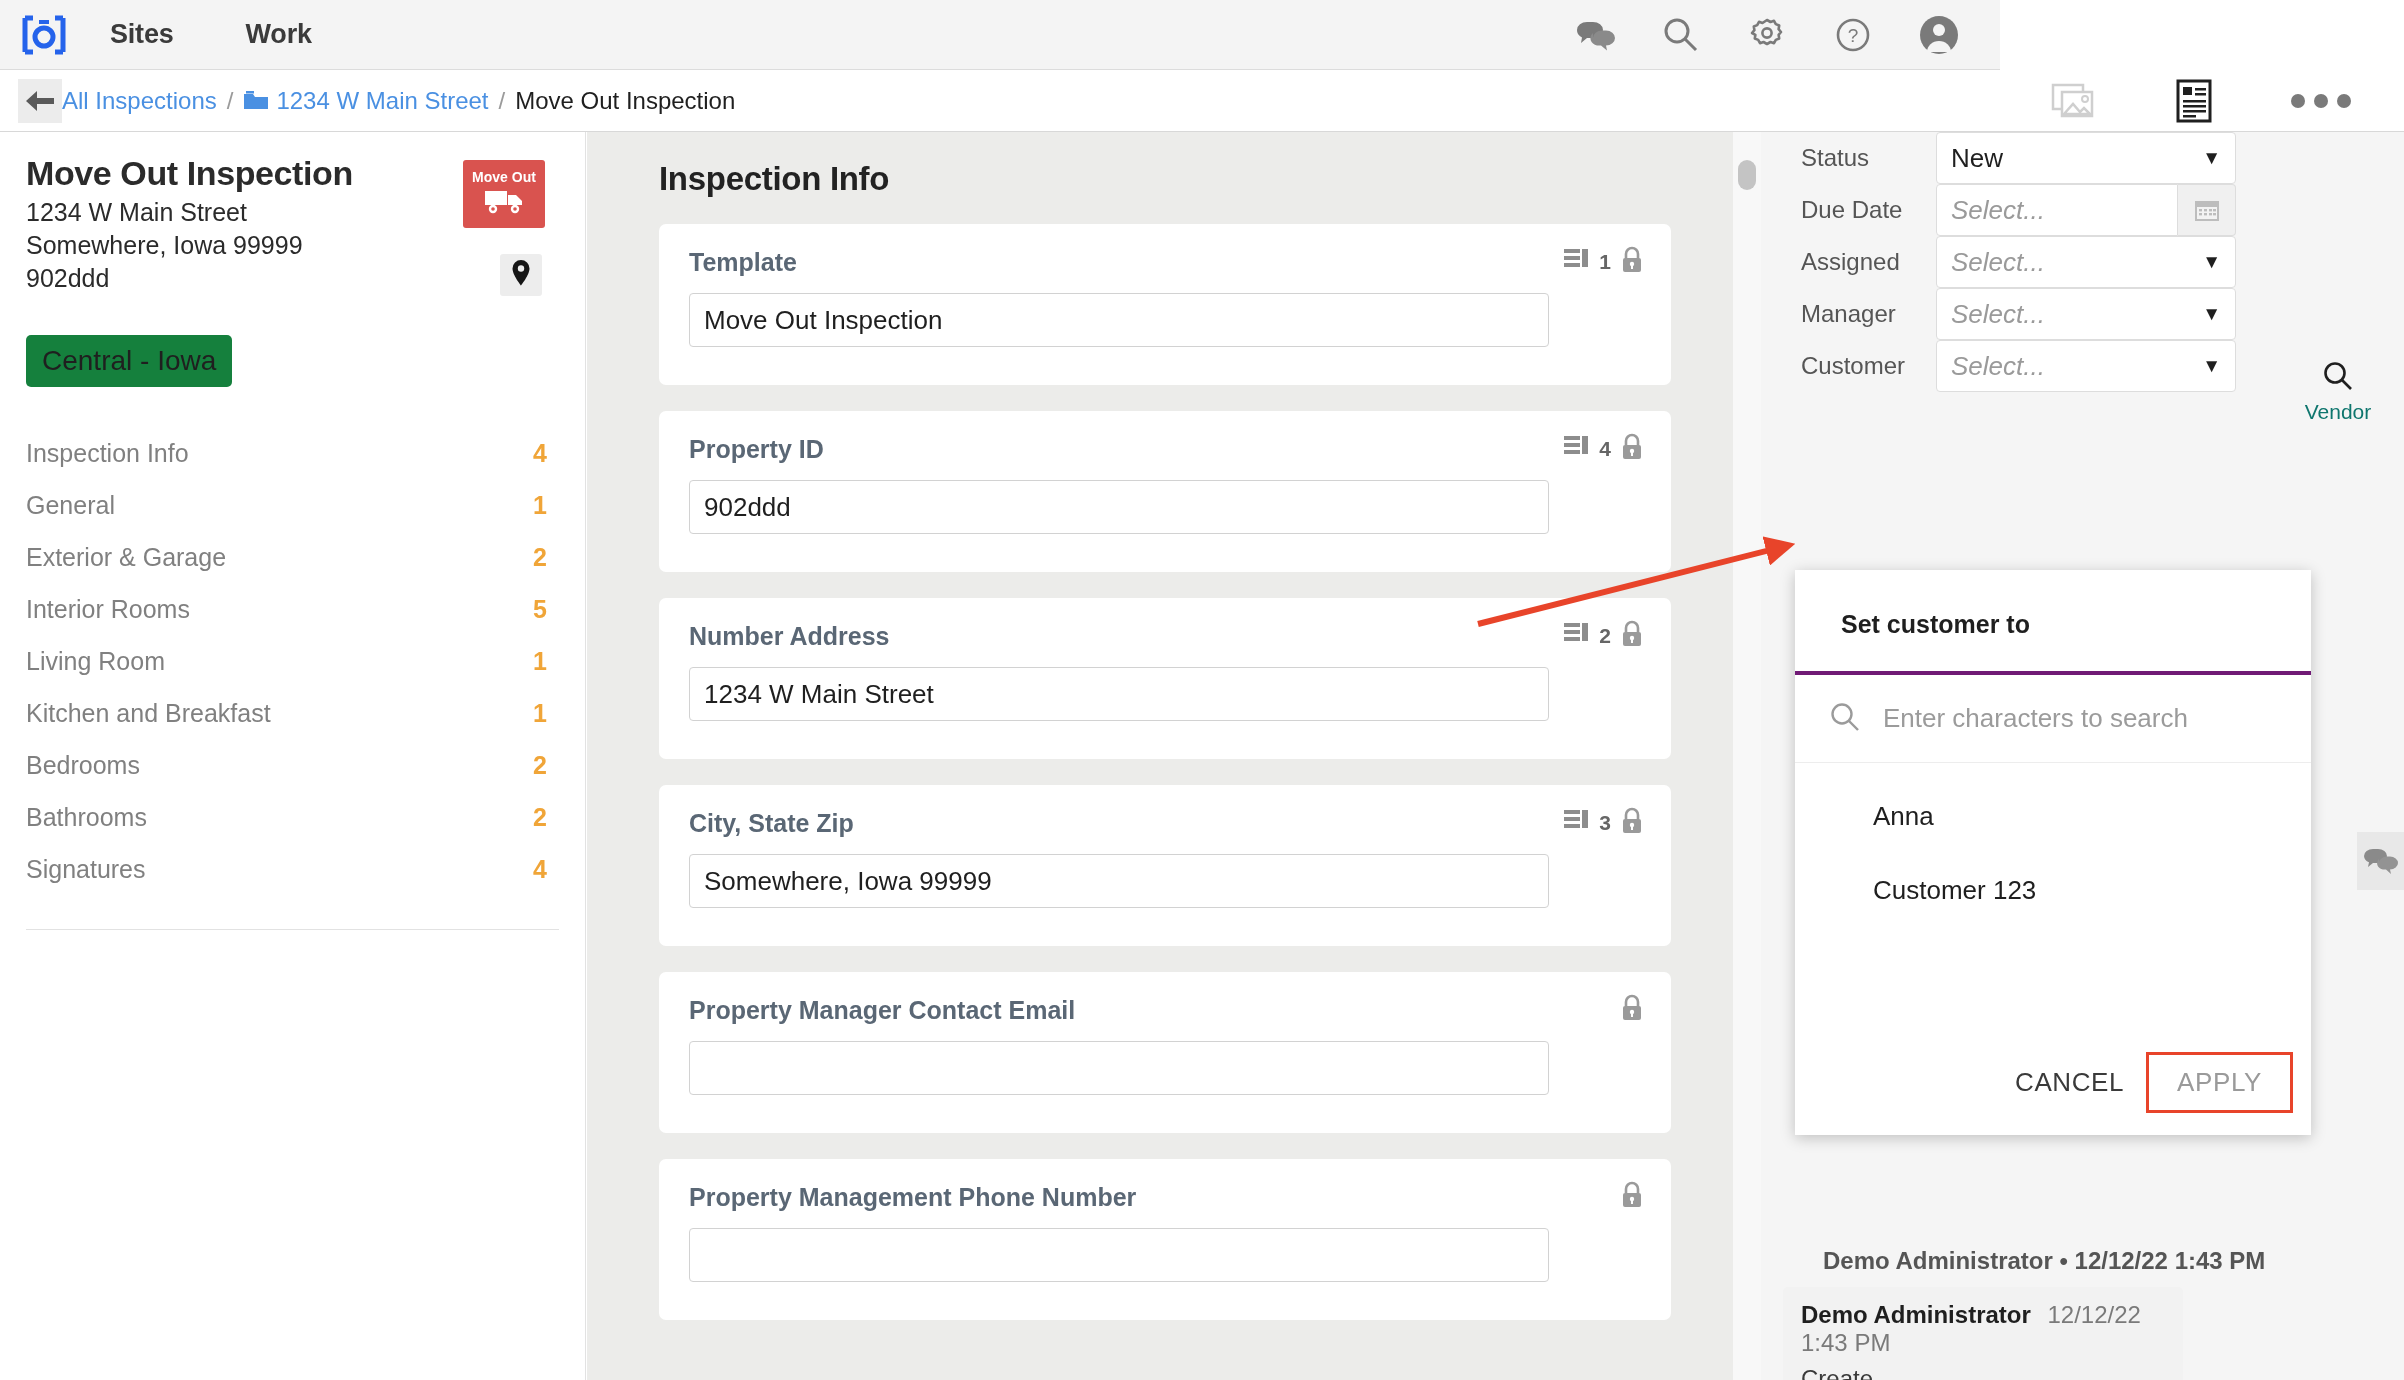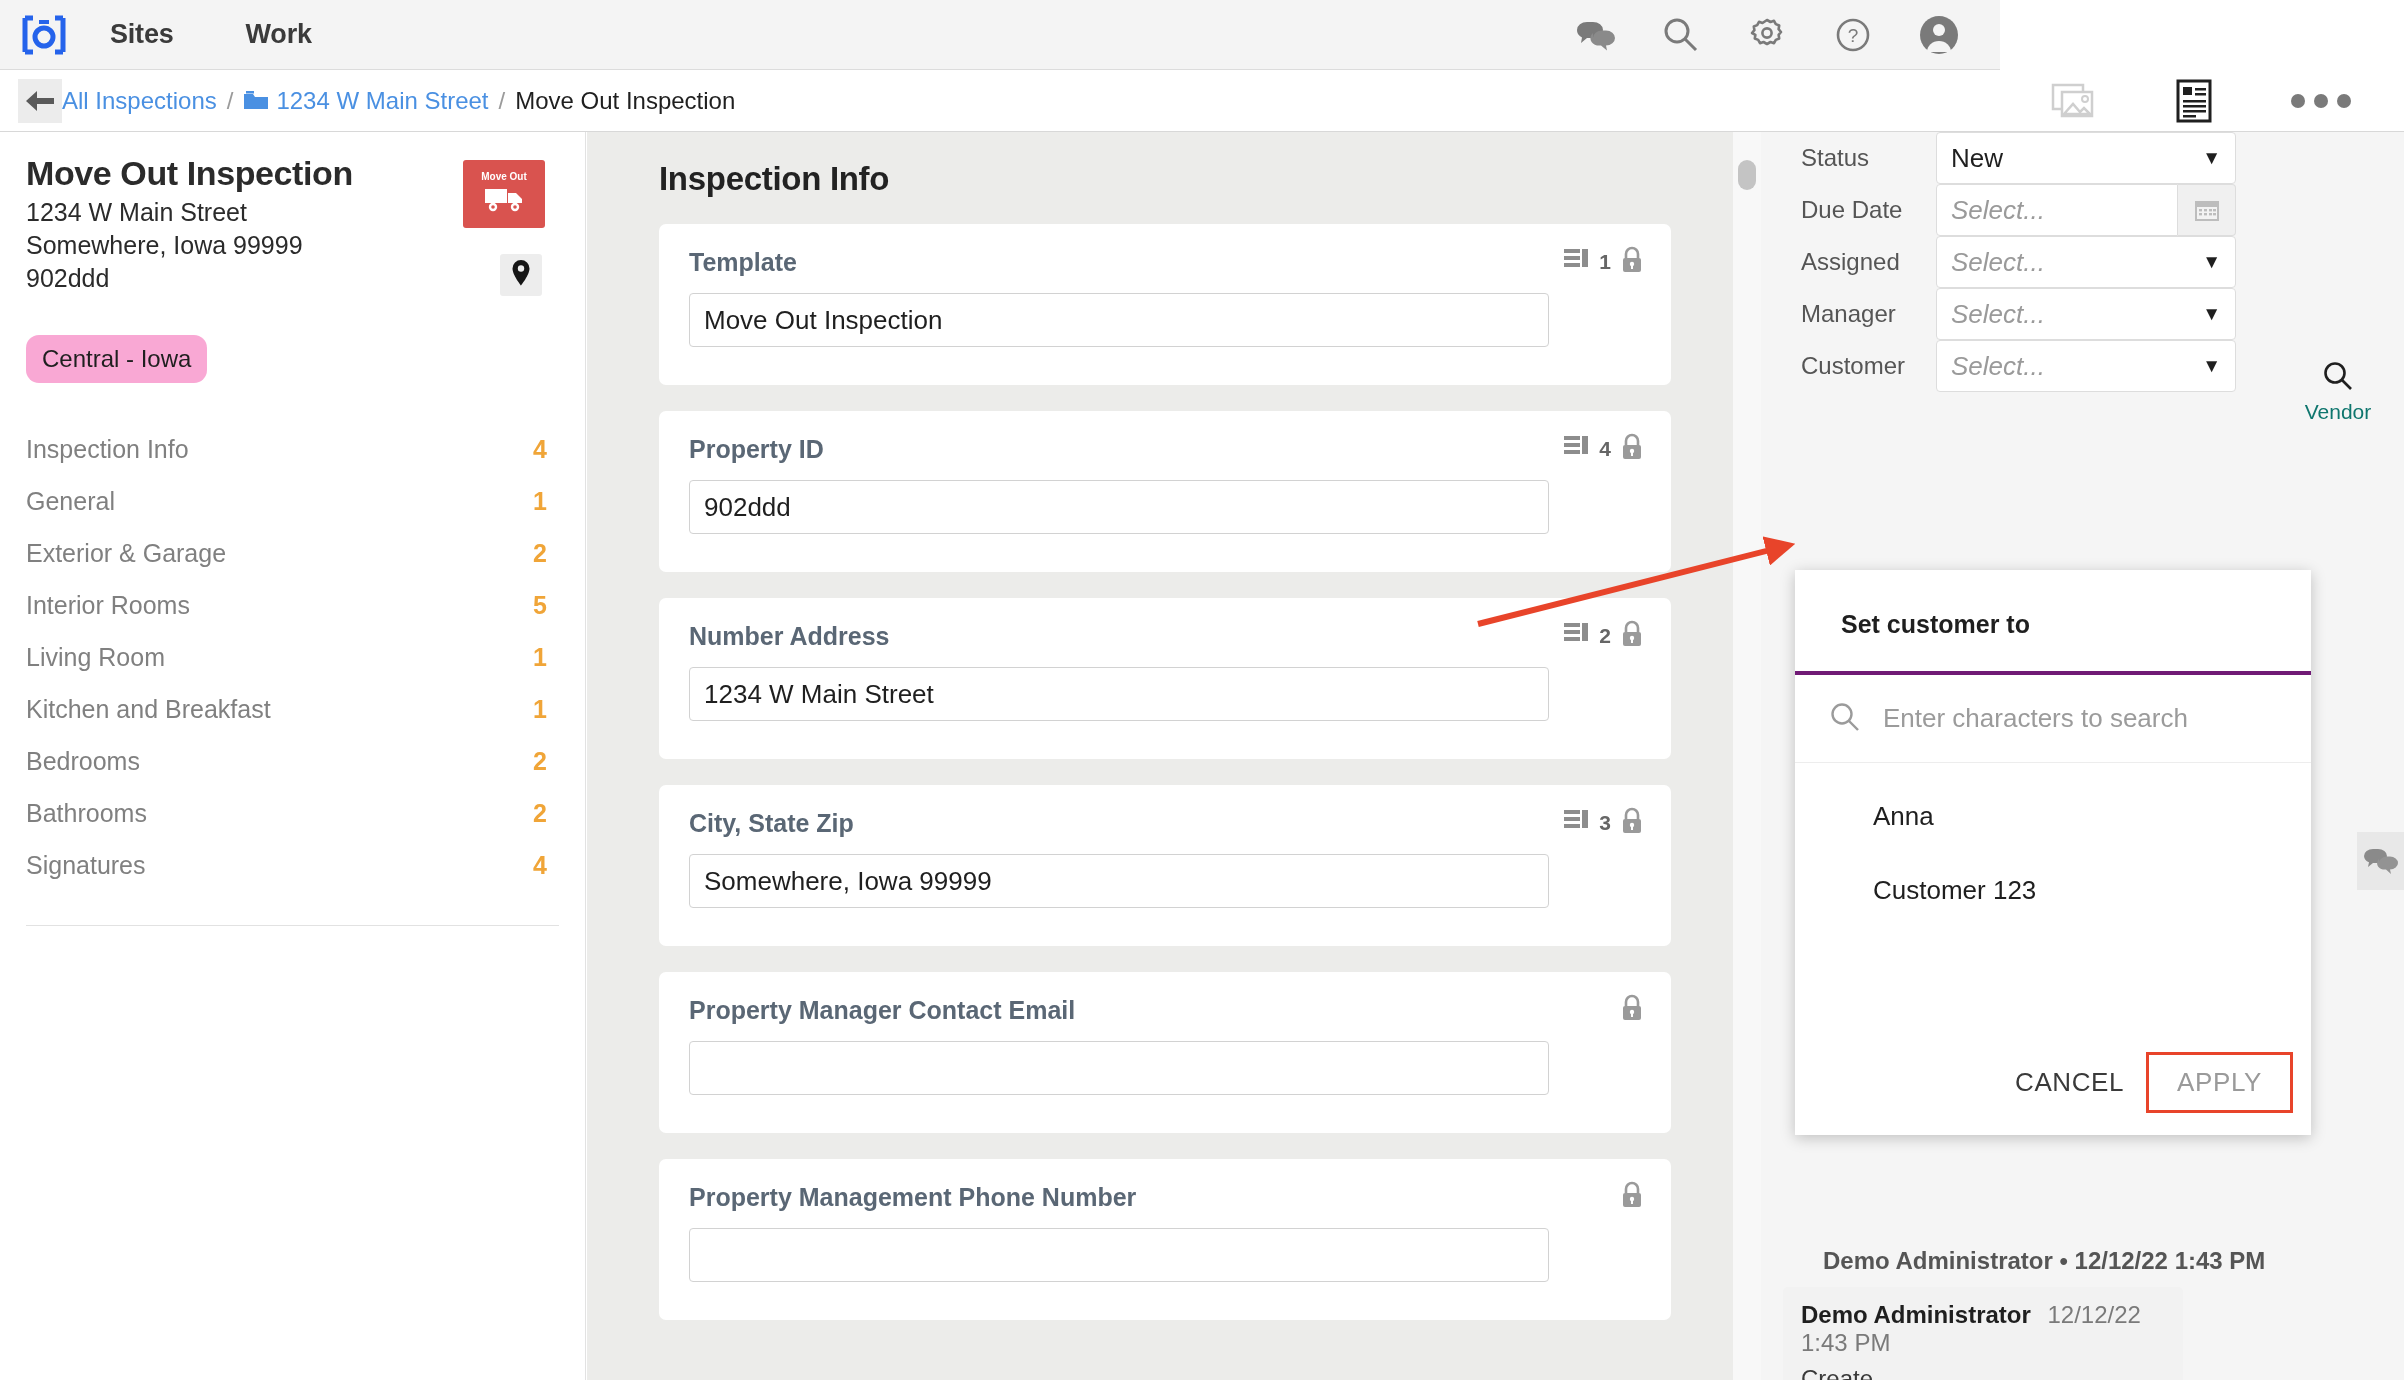--- a/index.html
+++ b/index.html
@@ -46,29 +46,29 @@
 
   
   .sidebar {
     position: absolute; left: 0; top: 132px; width: 586px; height: 1248px;
     background: #ffffff; border-right: 1px solid #e2e2e2; overflow: hidden;
   }
   .sb-head { padding: 22px 26px 0 26px; position: relative; }
   .sb-title { font-size: 34px; font-weight: bold; color: #2b2b2b; letter-spacing: -0.4px; }
   .sb-addr { font-size: 25px; color: #2b2b2b; margin-top: 6px; line-height: 1.07; }
   .sb-badge-region {
-    display: inline-block; background: #f9a8d4; color: #1f1f1f;
-    font-size: 24px; padding: 10px 16px; border-radius: 13px; margin-top: 44px;
+    display: inline-block; background: #15803d; color: #1f1f1f;
+    font-size: 28px; padding: 10px 16px; border-radius: 5px; margin-top: 44px;
   }
   .moveout-tile {
     position: absolute; right: 40px; top: 28px; width: 82px; height: 68px;
     background: #d9534f; border-radius: 3px; display: flex;
     flex-direction: column; align-items: center; justify-content: center; gap: 3px;
   }
-  .moveout-tile .mt-label { color: #fff; font-size: 10px; font-weight: bold; line-height: 1; }
+  .moveout-tile .mt-label { color: #fff; font-size: 14px; font-weight: bold; line-height: 1; }
   .pin-tile {
     position: absolute; right: 43px; top: 122px; width: 42px; height: 42px;
     background: #ededed; border-radius: 3px; display: flex; align-items: center; justify-content: center;
     cursor: pointer;
   }
   .sb-list { margin-top: 40px; padding: 0 26px; }
   .sb-row {
     display: flex; align-items: center; justify-content: space-between;
     height: 52px; cursor: pointer;
   }

